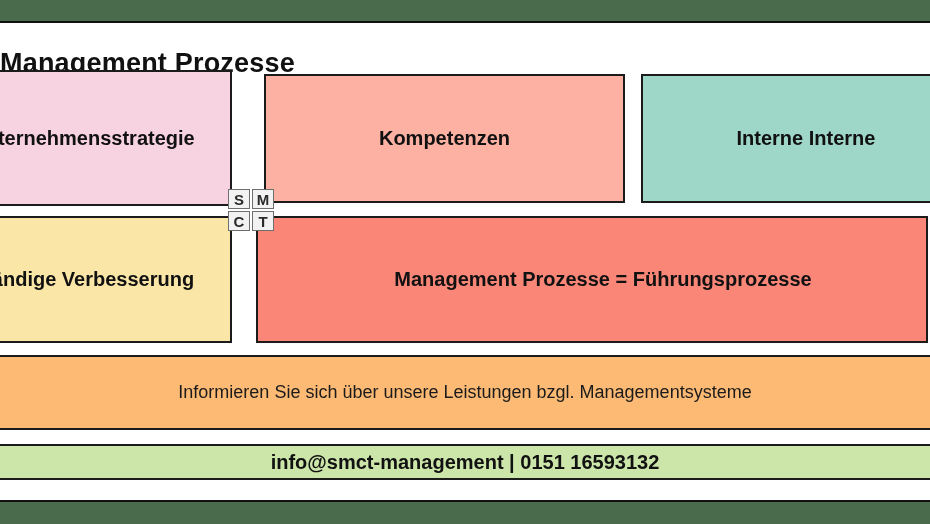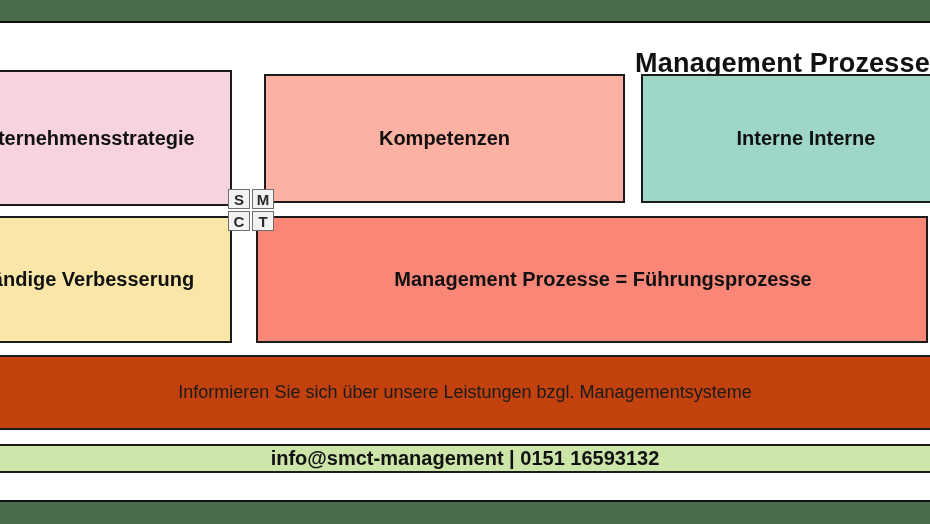--- a/index.html
+++ b/index.html
@@ -37,21 +37,21 @@
   }
 
   
   .page-title {
     position: absolute;
     left: 0;
     top: 24px;
     width: 930px;
     height: 42px;
     line-height: 42px;
-    text-align: right;
+    text-align: left;
     font-size: 27px;
     font-weight: bold;
     color: #111111;
     letter-spacing: 0.2px;
     white-space: nowrap;
   }
 
   
   .pbox {
     position: absolute;
@@ -138,38 +138,38 @@
   }
 
   
   #info-bar {
     position: absolute;
     left: 0;
     top: 355px;
     width: 930px;
     height: 75px;
     box-sizing: border-box;
-    background: #c2410c;
+    background: #fdba74;
     border-top: 2px solid #1b1b1b;
     border-bottom: 2px solid #1b1b1b;
     display: flex;
     align-items: center;
     justify-content: center;
     font-size: 18px;
     color: #1b1b1b;
     white-space: nowrap;
   }
 
   
   #contact-bar {
     position: absolute;
     left: 0;
     top: 444px;
     width: 930px;
-    height: 29px;
+    height: 36px;
     box-sizing: border-box;
     background: #cce6aa;
     border-top: 2px solid #1b1b1b;
     border-bottom: 2px solid #1b1b1b;
     display: flex;
     align-items: center;
     justify-content: center;
     font-size: 20px;
     font-weight: bold;
     color: #111111;

